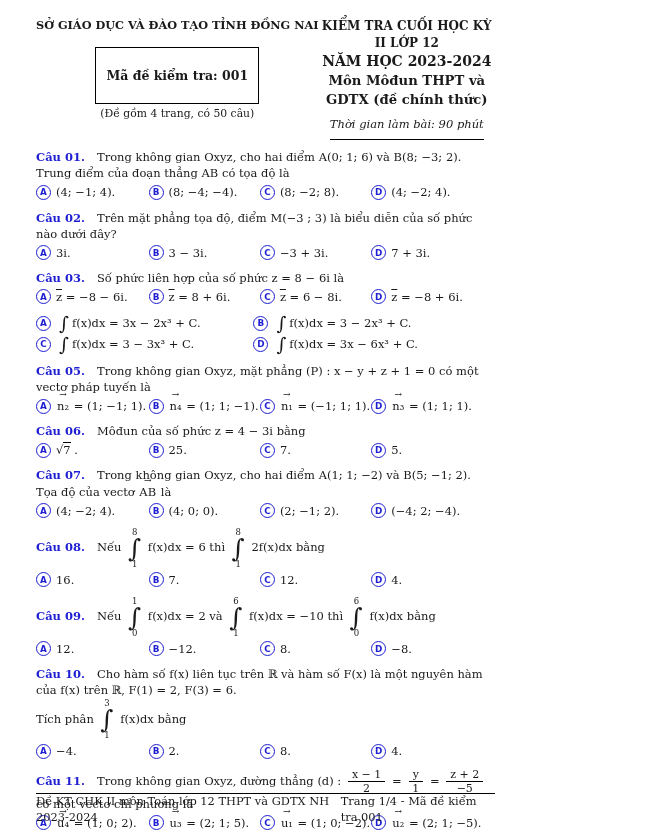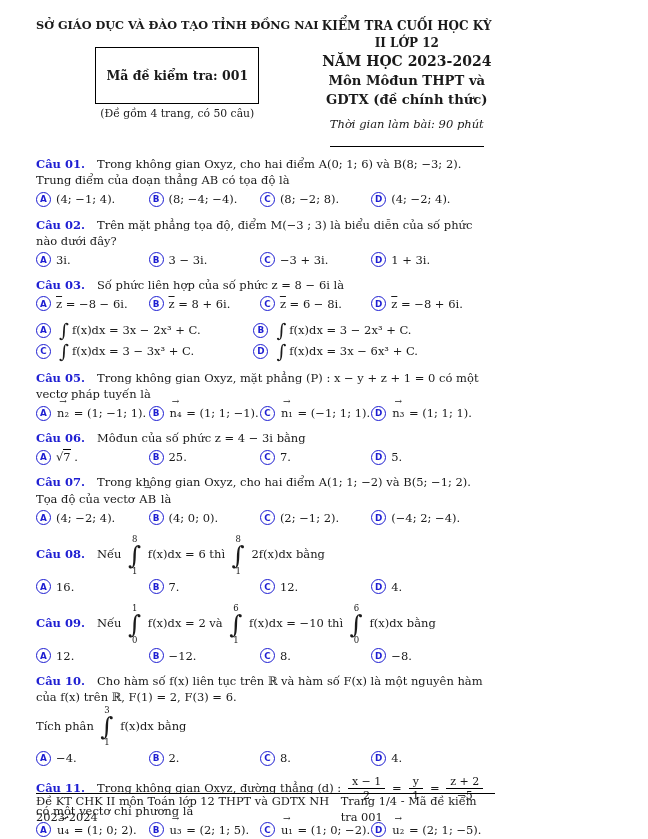--- a/index.html
+++ b/index.html
@@ -18,21 +18,21 @@
   
   .header{display:flex;align-items:flex-start;}
   .h-left{flex:0 0 46%;text-align:center;}
   .dept{font-weight:bold;font-size:11.3px;white-space:nowrap;}
   .code-box{display:inline-block;border:1px solid #000;padding:19px 10px;margin-top:13px;font-weight:bold;font-size:12.5px;}
   .note{font-size:10.8px;margin-top:2px;}
   .h-right{flex:1;text-align:center;}
   .t1{font-weight:bold;font-size:12px;}
   .t2{font-weight:bold;font-size:14px;}
   .t3{font-weight:bold;font-size:13.2px;margin-top:1px;}
-  .t4{display:inline-block;font-style:italic;font-size:11.5px;margin-top:7px;border-bottom:1px solid #000;padding-bottom:14px;}
+  .t4{display:inline-block;font-style:italic;font-size:11.5px;margin-top:7px;border-bottom:1px solid #000;padding-bottom:7px;}
   
   .student-line{margin-top:15px;font-size:12.3px;white-space:nowrap;}
   .student-line b{font-weight:bold;}
   .seg{margin-right:6px;}
   
   .question{margin-top:9px;}
   .qnum{color:#1e1ed2;font-weight:bold;margin-right:12px;}
   .qbody{}
   .qline2{margin-top:1px;}
   .opts{display:grid;margin-top:3px;}
@@ -126,21 +126,21 @@
           <div class="option">
             <span class="circ">B</span>
             <span class="otext">3 − 3i.</span>
           </div>
           <div class="option">
             <span class="circ">C</span>
             <span class="otext">−3 + 3i.</span>
           </div>
           <div class="option">
             <span class="circ">D</span>
-            <span class="otext">1 + 3i.</span>
+            <span class="otext">7 + 3i.</span>
           </div>
         </div>
       </div>
       <div class="question">
         <div class="qbody"><span class="qnum">Câu 03.</span><span class="qtext">Số phức liên hợp của số phức z = 8 − 6i là</span></div>
         <div class="opts cols4">
           <div class="option">
             <span class="circ">A</span>
             <span class="otext"><span class="m-bar">z</span> = −8 − 6i.</span>
           </div>

